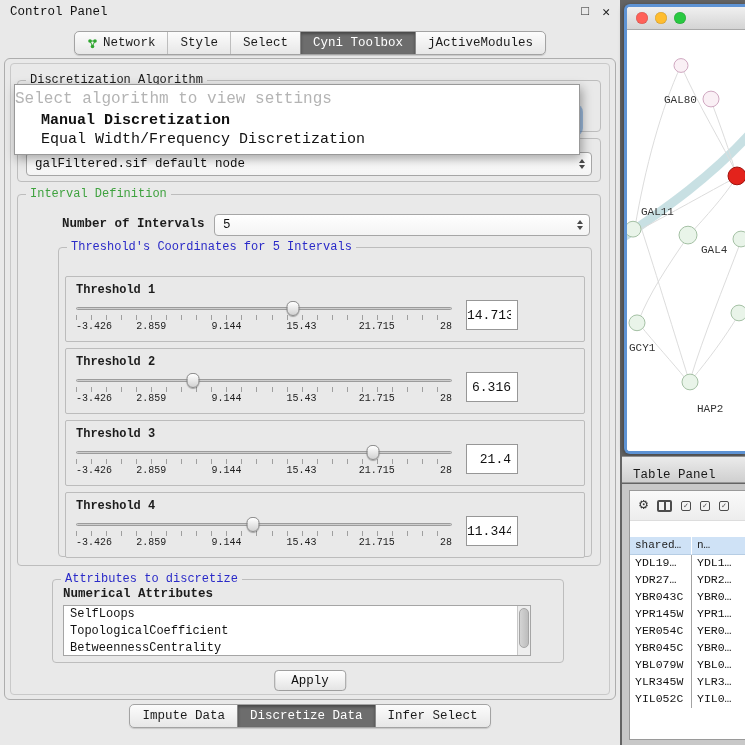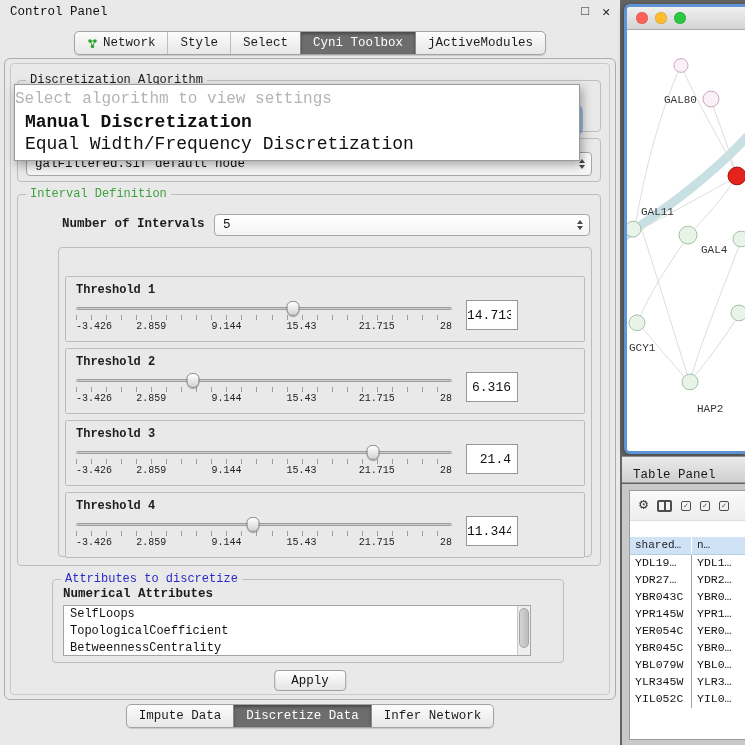--- a/index.html
+++ b/index.html
@@ -26,21 +26,21 @@
 
   .group{position:absolute;border:1px solid #bdbdbd;border-radius:4px}
   .group-title{position:absolute;top:-8px;left:8px;background:#e9e9e9;padding:0 4px;font-size:12px;line-height:14px;white-space:nowrap;color:#1a1a1a}
   .group-title.green{color:var(--group_title_green)}
   .group-title.blue{color:var(--group_title_blue)}
 
   #alg-group{left:6px;right:8px;top:16px;height:52px}
   #alg-combo{position:absolute;left:10px;right:20px;top:26px;height:26px;background:#fff;border:1px solid #7aa4d8;border-radius:5px;box-shadow:0 0 0 3px rgba(92,147,212,.55);z-index:1}
   #alg-popup{position:absolute;left:3px;top:20px;width:566px;background:#fff;border:1px solid #999;box-shadow:2px 4px 10px rgba(0,0,0,.35);z-index:60;padding:3px 0 5px}
   .popup-hint{text-align:left;color:#b4b4b4;font-size:16px;padding:2px 0 3px}
-  .popup-item{font-size:18px;padding:1px 10px;color:#111}
+  .popup-item{font-size:15px;padding:1px 26px;color:#111}
   .popup-item.bold{font-weight:bold}
 
   .combo{position:relative;background:linear-gradient(#fff,#f4f4f4);border:1px solid #a6a6a6;border-radius:4px;display:flex;align-items:center;padding:0 24px 0 8px;font-size:12.5px;color:#111;white-space:nowrap;overflow:hidden}
   .combo .stepper{position:absolute;right:6px;top:50%;transform:translateY(-50%);display:flex;flex-direction:column;gap:2px;align-items:center}
   .tri-up{width:0;height:0;border-left:3.5px solid transparent;border-right:3.5px solid transparent;border-bottom:4.5px solid #4a4a4a}
   .tri-down{width:0;height:0;border-left:3.5px solid transparent;border-right:3.5px solid transparent;border-top:4.5px solid #4a4a4a}
 
   #tabledata-group{left:6px;right:8px;top:74px;height:44px}
   #tabledata-combo{position:absolute;left:8px;right:8px;top:13px;height:24px}
 
@@ -180,20 +180,21 @@
           <div id="num-intervals-label">Number of Intervals</div>
           <div class="combo" id="num-intervals-combo">
             <span>5</span>
             <span class="stepper">
                 <span class="tri-up"></span>
                 <span class="tri-down"></span>
               </span>
           </div>
 
           <div class="group" id="thresholds-group">
+            <span class="group-title blue">Threshold's Coordinates for 5 Intervals</span>
 
             <div class="threshold-panel first">
               <div class="th-label">Threshold 1</div>
               <div class="th-row">
                 <div class="slider">
                   <div class="track"></div>
                   <div class="thumb" style="left: 57.7197%;"></div>
                   <div class="ticks"></div>
                   <div class="scale">
                       <span class="scale-label" style="left: 0%; transform: translateX(0px);">-3.426</span>
@@ -297,21 +298,21 @@
 
     <div class="bottom-tabs">
       <div class="seg">
         <div class="tab">
             <span>Impute Data</span>
           </div>
         <div class="tab selected">
             <span>Discretize Data</span>
           </div>
         <div class="tab">
-            <span>Infer Network</span>
+            <span>Infer Select</span>
           </div>
       </div>
     </div>
   </div>
 
   <div id="network-window">
     <div class="mac-titlebar">
       <span class="light red"></span>
       <span class="light yellow"></span>
       <span class="light green"></span>

